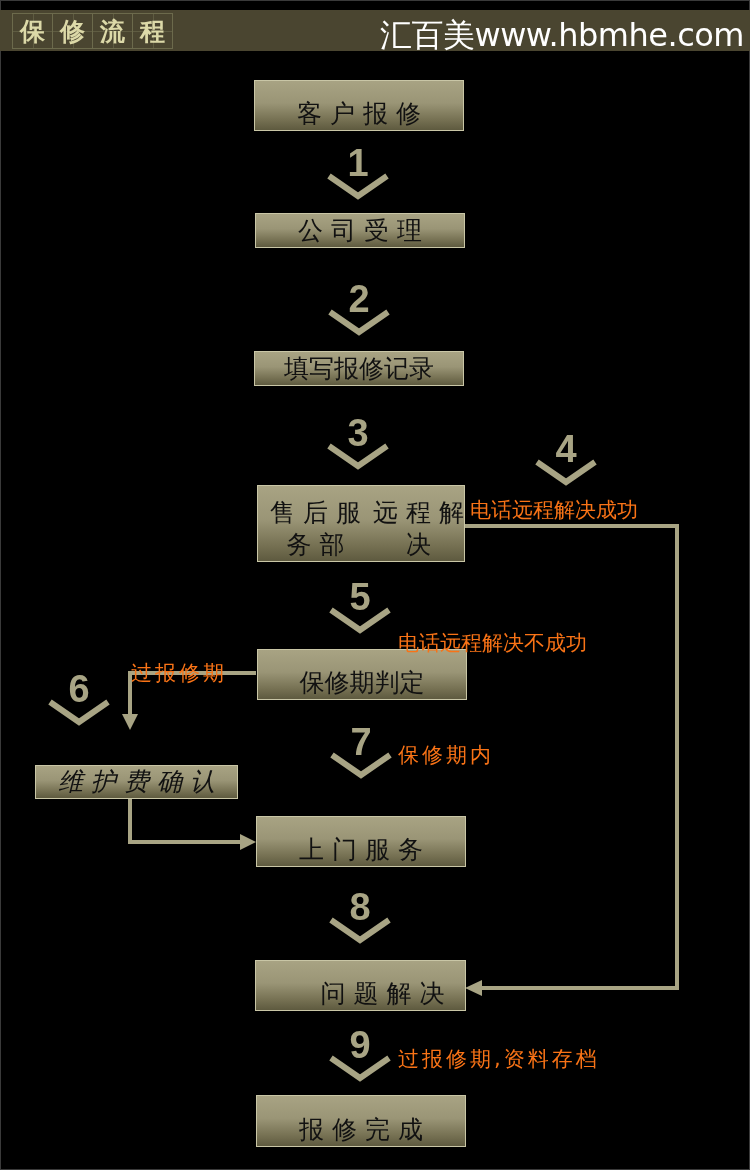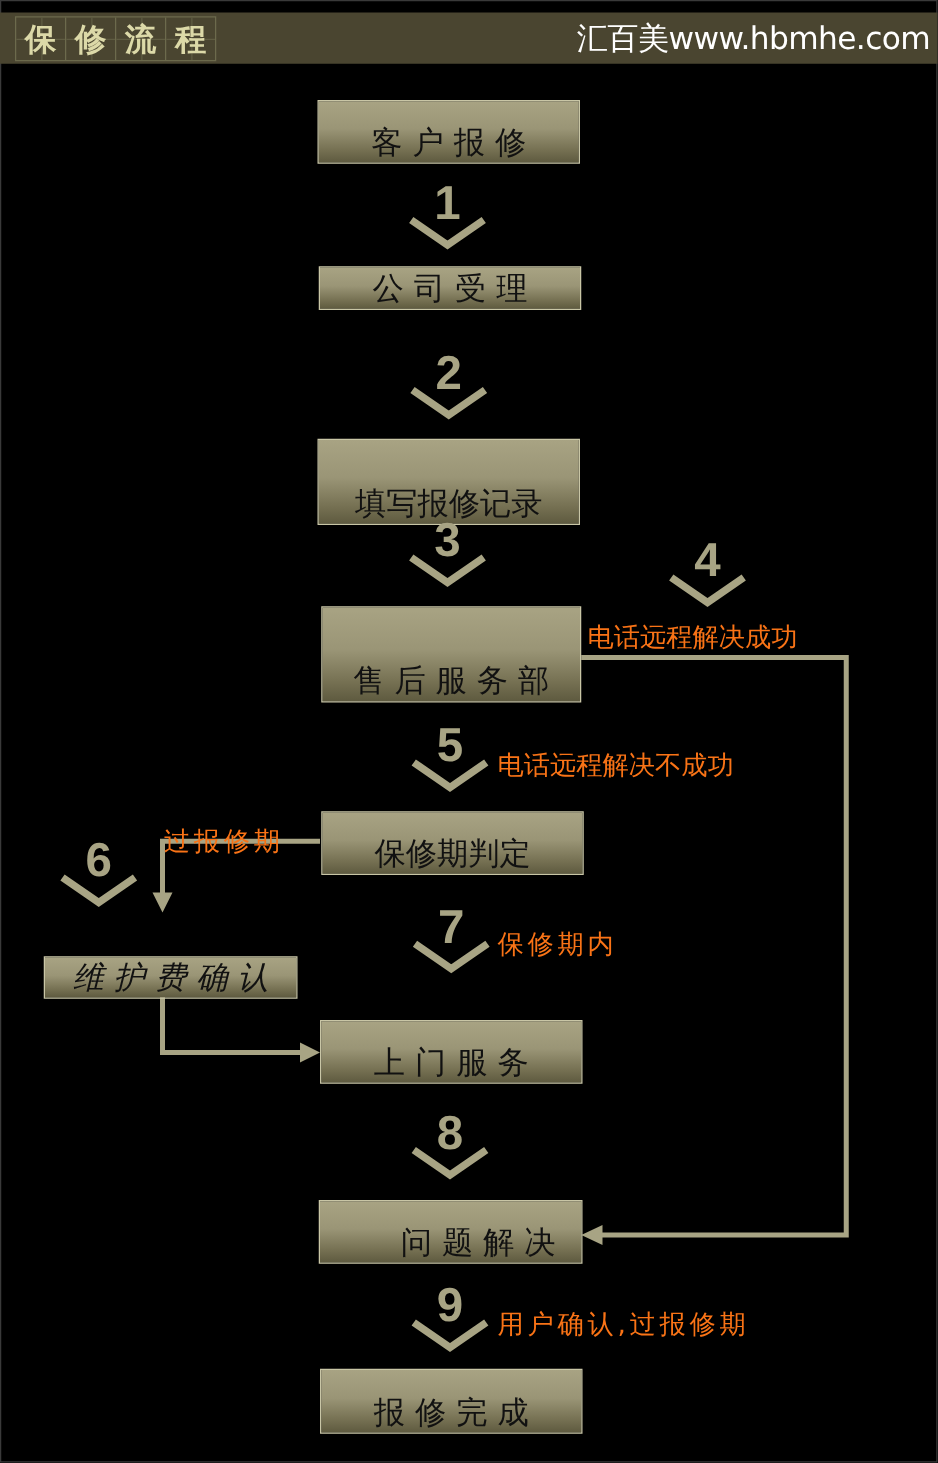--- a/index.html
+++ b/index.html
@@ -6,21 +6,21 @@
   body{width:750px;height:1170px;position:relative;overflow:hidden;font-family:"DejaVu Sans",sans-serif;}
   .frame{position:absolute;left:0;top:0;width:748px;height:1168px;border:1px solid #3a3a3a;}
   .header{position:absolute;left:0;top:10px;width:750px;height:41px;background:#4a4530;}
   .title-grid{position:absolute;left:12px;top:3px;height:34px;display:flex;border:1px solid #6c6a4c;}
   .title-cell{width:39px;height:34px;border-right:1px solid #6c6a4c;position:relative;display:flex;align-items:center;justify-content:center;
     color:#dcd9a8;font-size:25px;font-weight:bold;}
   .title-cell:last-child{border-right:none;}
   .title-cell::before{content:"";position:absolute;left:50%;top:0;bottom:0;border-left:1px solid #5f5c42;}
   .title-cell::after{content:"";position:absolute;top:50%;left:0;right:0;border-top:1px solid #5f5c42;}
   .title-cell span{position:relative;z-index:1;}
-  .brand{position:absolute;right:6px;top:4px;color:#fff;font-size:25px;font-family:"DejaVu Sans",sans-serif;letter-spacing:-0.5px;margin-left:11px;}
+  .brand{position:absolute;right:6px;top:4px;color:#fff;font-size:32px;font-family:"DejaVu Sans",sans-serif;letter-spacing:-0.5px;margin-left:11px;}
   .box{position:absolute;box-sizing:border-box;border:1px solid #c9c6a6;
     background:linear-gradient(to bottom,#a8a383 0%,#9a9576 45%,#757052 80%,#5e5a3f 100%);
     color:#111;display:flex;align-items:flex-end;justify-content:center;text-align:center;font-size:25px;line-height:32px;}
   .step{position:absolute;width:66px;height:60px;}
   .step .num{position:absolute;left:0;width:66px;top:-4px;text-align:center;color:#a8a484;font-weight:bold;font-size:38px;font-family:"Liberation Sans",sans-serif;}
   .step svg{position:absolute;left:0;top:0;}
   .note{position:absolute;color:#f97316;font-size:21px;white-space:nowrap;}
   svg.lines{position:absolute;left:0;top:0;}
 </style>
 </head>
@@ -61,25 +61,26 @@
     <polygon points="256,842 240,834 240,850"></polygon>
   </g>
 </svg>
 
 <div class="box" style="left:254px;top:80px;width:210px;height:51px;">
     <span>客 户 报 修</span>
   </div>
 <div class="box" style="left:255px;top:213px;width:210px;height:35px;">
     <span>公 司 受 理</span>
   </div>
-<div class="box" style="left:254px;top:351px;width:210px;height:69px;">
+<div class="box" style="left:254px;top:351px;width:210px;height:35px;">
     <span>填写报修记录</span>
   </div>
 <div class="box" style="left:257px;top:485px;width:208px;height:77px;flex-direction:row;">
   <span>售 后 服 务 部</span>
+  <span>远 程 解 决</span>
 </div>
 <div class="box" style="left:257px;top:649px;width:210px;height:51px;">
     <span>保修期判定</span>
   </div>
 <div class="box" style="left:35px;top:765px;width:203px;height:34px;font-style:italic;">
     <span>维 护 费 确 认</span>
   </div>
 <div class="box" style="left:256px;top:816px;width:210px;height:51px;">
     <span>上 门 服 务</span>
   </div>
@@ -139,16 +140,16 @@
   <div class="num">8</div>
 </div>
 <div class="step" style="left:327px;top:1028px;">
   <svg width="66" height="60">
       <polyline points="4,30 33,50 62,30" stroke="#a8a484" stroke-width="6" fill="none"></polyline>
     </svg>
   <div class="num">9</div>
 </div>
 
 <div class="note" style="left:470px;top:496px;">电话远程解决成功</div>
-<div class="note" style="left:398px;top:598px;">电话远程解决不成功</div>
+<div class="note" style="left:398px;top:629px;">电话远程解决不成功</div>
 <div class="note" style="left:131px;top:643px;letter-spacing:3px;margin-top:16px;">过报修期</div>
 <div class="note" style="left:398px;top:741px;letter-spacing:3px;">保修期内</div>
-<div class="note" style="left:398px;top:1045px;letter-spacing:3px;">用户确认,过报修期</div>
+<div class="note" style="left:398px;top:1045px;letter-spacing:3px;">过报修期,资料存档</div>
 
 </body></html>

